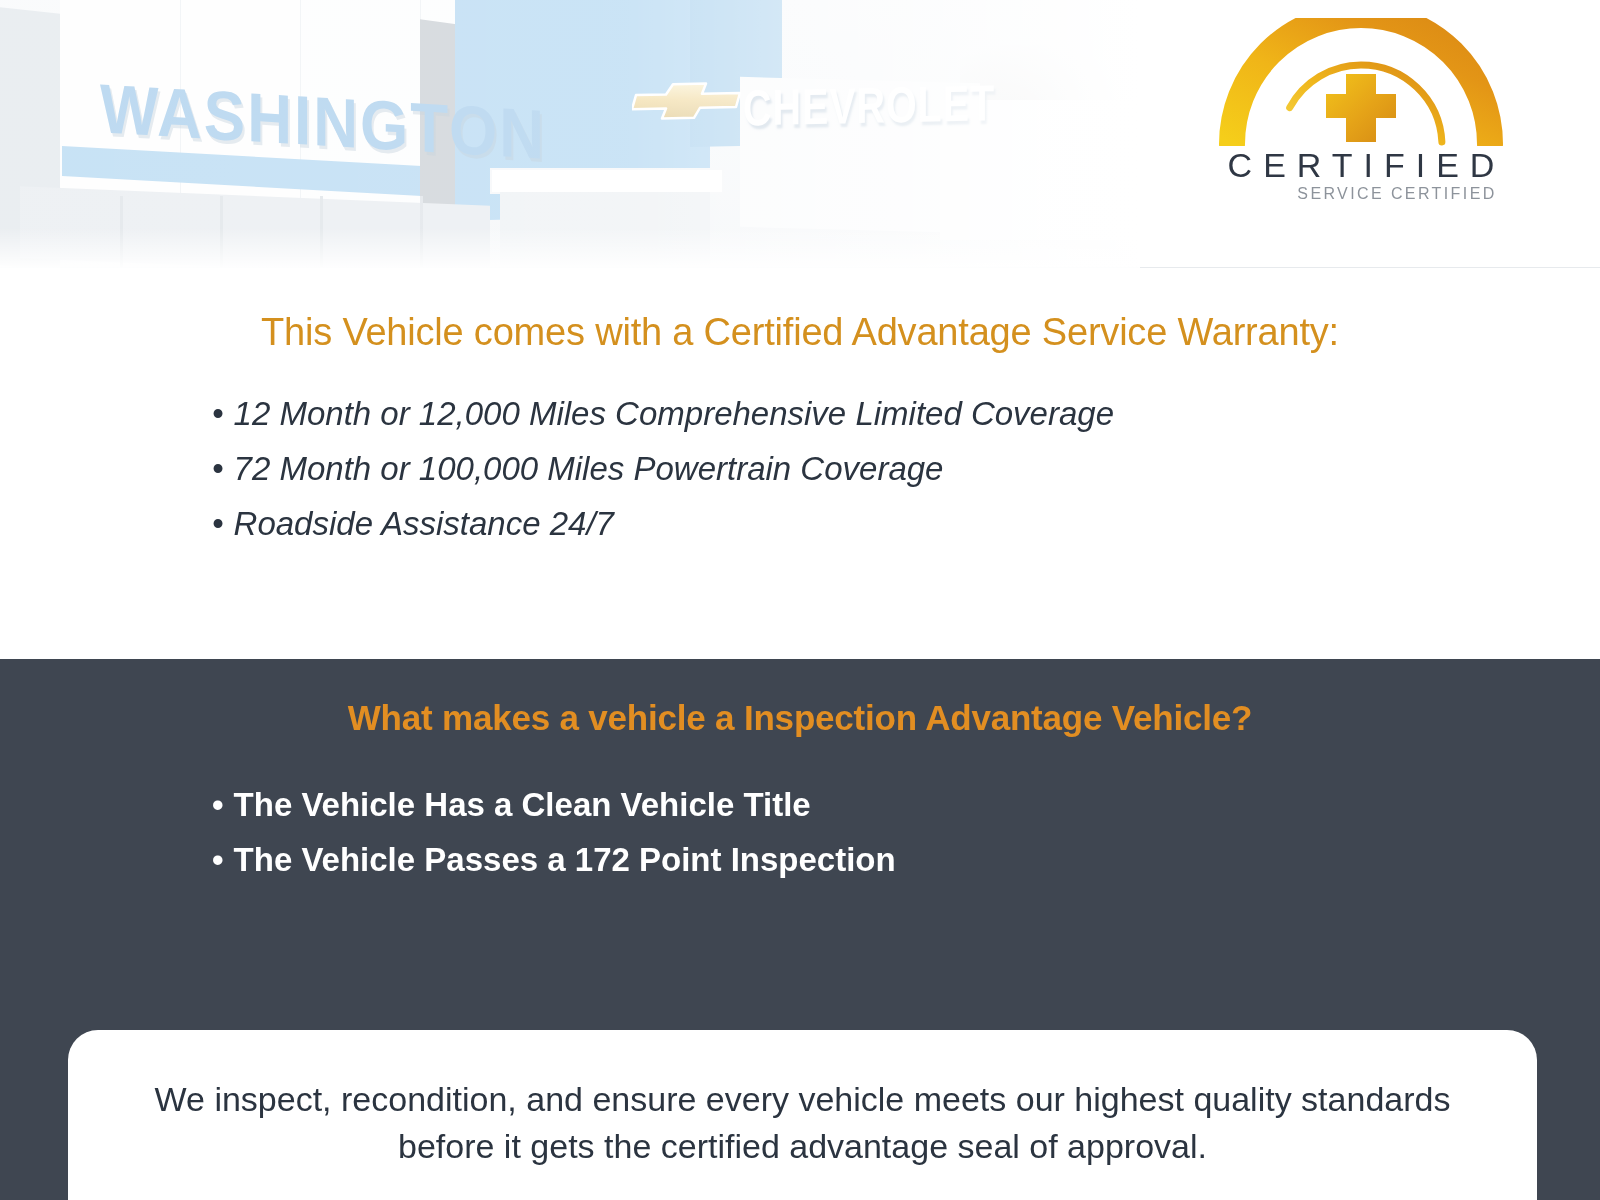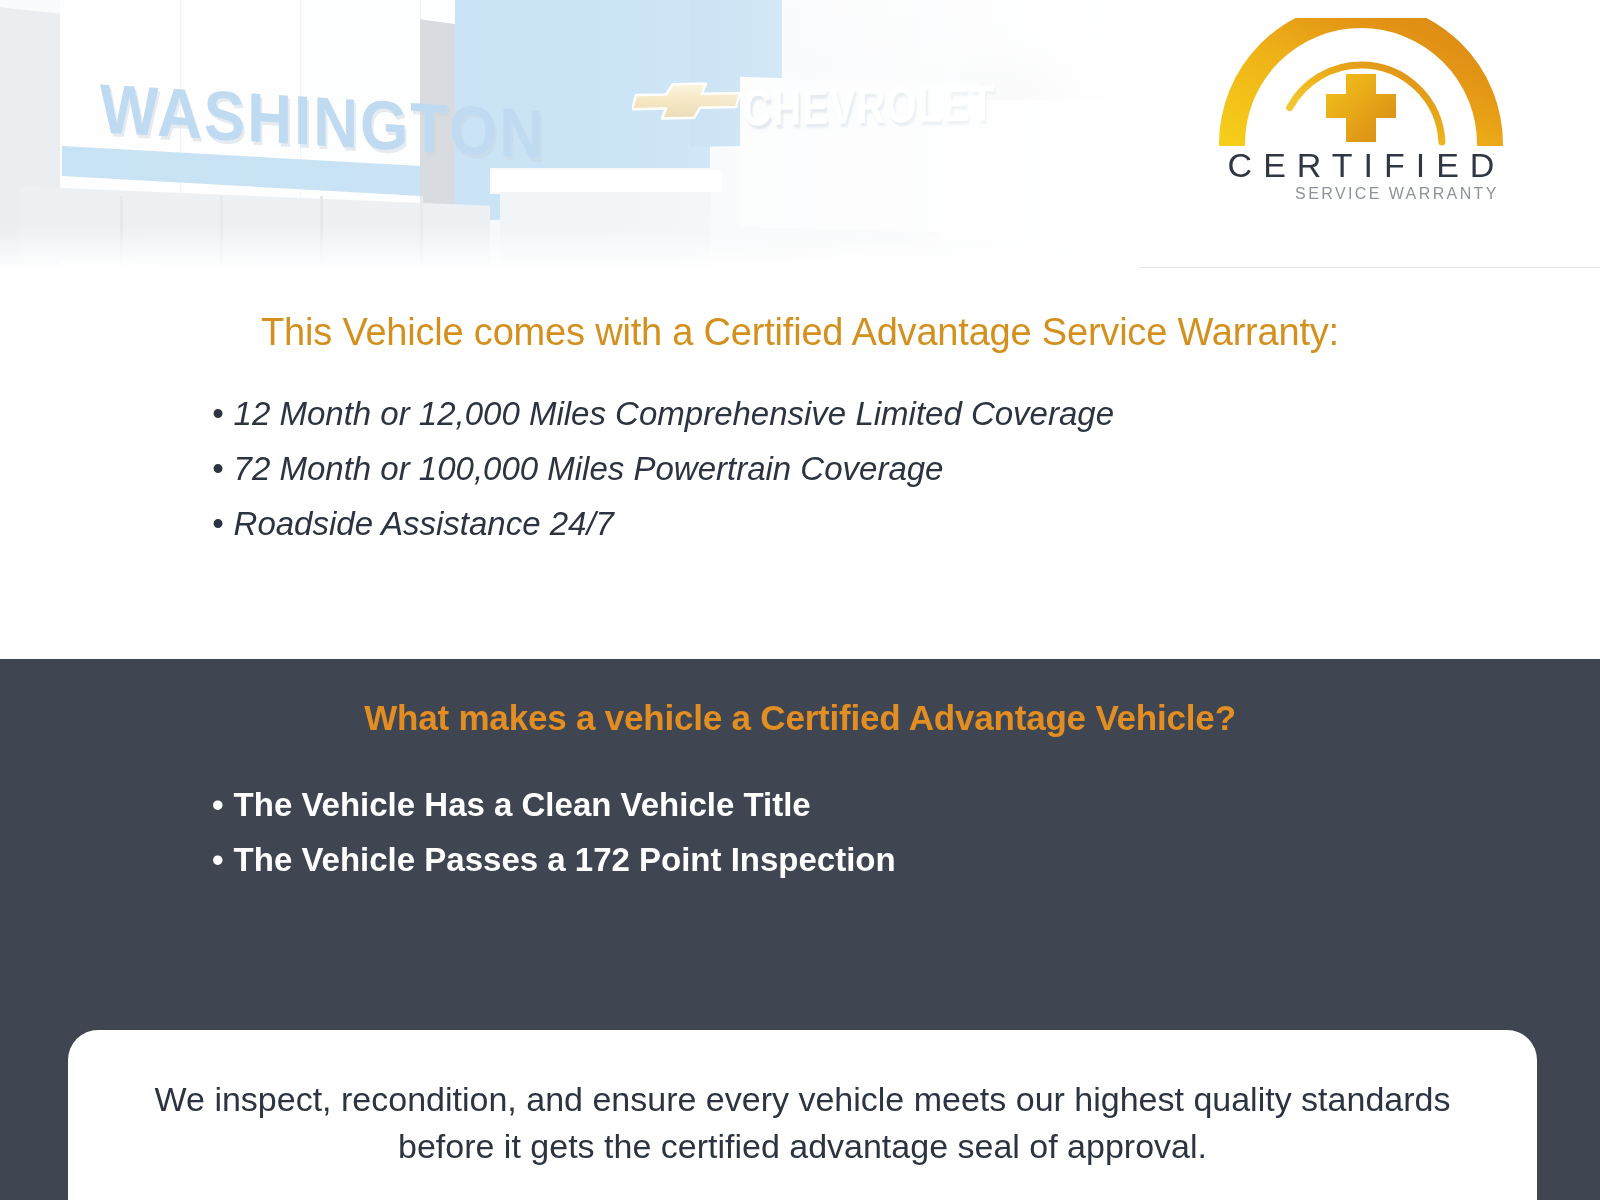--- a/index.html
+++ b/index.html
@@ -406,21 +406,21 @@
           <path d="M36 126 A 129 129 0 0 1 294 126" fill="none" stroke="url(#arcOuter)" stroke-width="26" stroke-linecap="round"></path>
 
           <path d="M84 128 A 81 81 0 0 1 246 128" fill="none" stroke="url(#arcInner)" stroke-width="7" stroke-linecap="round" stroke-dasharray="210 400" stroke-dashoffset="-40"></path>
 
           <g>
             <path d="M150 56 H180 V76 H200 V100 H180 V124 H150 V100 H130 V76 H150 Z" fill="url(#plusGrad)"></path>
           </g>
         </svg>
       </div>
       <div class="logo-word-certified">CERTIFIED</div>
-      <div class="logo-word-sub">SERVICE WARRANTY</div>
+      <div class="logo-word-sub">SERVICE CERTIFIED</div>
     </div>
 
     <div class="header-rule"></div>
   </div>
 
   <div class="white-section">
     <div class="headline">This Vehicle comes with a Certified Advantage Service Warranty:</div>
     <ul class="white-list">
       <li>
         <span class="bullet-dot">•</span><span>12 Month or 12,000 Miles Comprehensive Limited Coverage</span>
@@ -428,21 +428,21 @@
       <li>
         <span class="bullet-dot">•</span><span>72 Month or 100,000 Miles Powertrain Coverage</span>
       </li>
       <li>
         <span class="bullet-dot">•</span><span>Roadside Assistance 24/7</span>
       </li>
     </ul>
   </div>
 
   <div class="dark-section">
-    <div class="dark-heading">What makes a vehicle a Certified Advantage Vehicle?</div>
+    <div class="dark-heading">What makes a vehicle a Inspection Advantage Vehicle?</div>
     <ul class="dark-list">
       <li>
         <span class="bullet-dot-light">•</span><span>The Vehicle Has a Clean Vehicle Title</span>
       </li>
       <li>
         <span class="bullet-dot-light">•</span><span>The Vehicle Passes a 172 Point Inspection</span>
       </li>
     </ul>
   </div>
 

